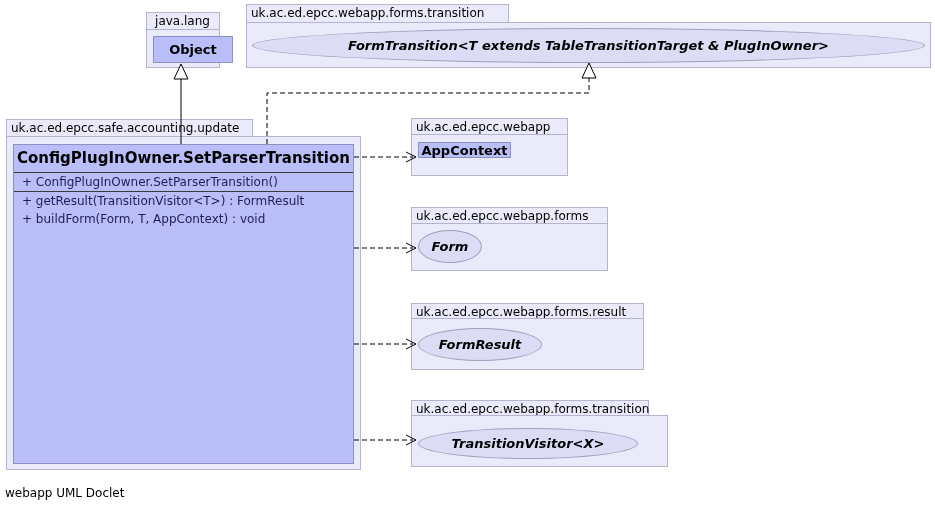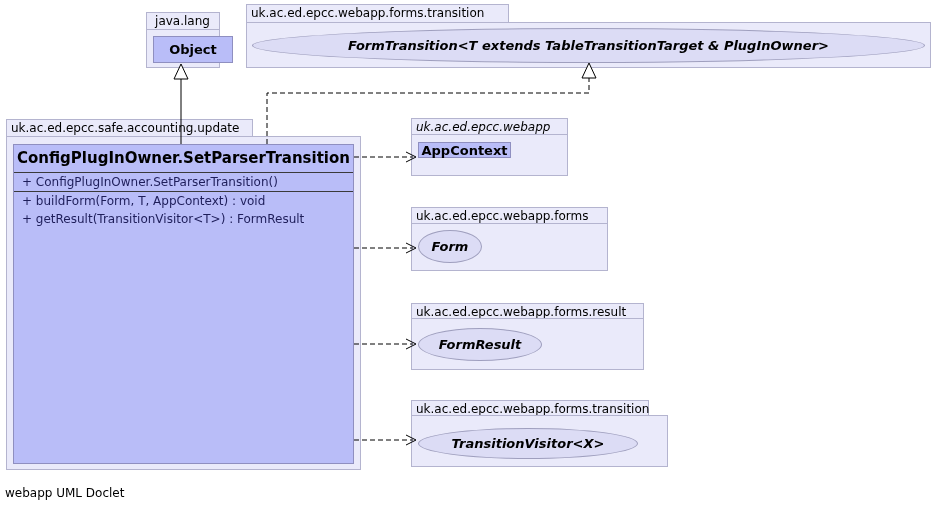--- a/index.html
+++ b/index.html
@@ -55,25 +55,25 @@
 
   <div class="pkg-tab" style="left:246px;top:4px;width:263px;height:19px;">uk.ac.ed.epcc.webapp.forms.transition</div>
   <div class="pkg-body" style="left:246px;top:22px;width:685px;height:46px;"></div>
   <div class="iface-ellipse" style="left:252px;top:28px;width:673px;height:35px;">FormTransition&lt;T extends TableTransitionTarget &amp; PlugInOwner&gt;</div>
 
   <div class="pkg-tab" style="left:6px;top:119px;width:247px;height:18px;">uk.ac.ed.epcc.safe.accounting.update</div>
   <div class="pkg-body" style="left:6px;top:136px;width:355px;height:334px;"></div>
   <div class="class-box" style="left:13px;top:144px;width:341px;height:320px;">
     <div class="class-title">ConfigPlugInOwner.SetParserTransition</div>
     <div class="member-row sep">+ ConfigPlugInOwner.SetParserTransition()</div>
+    <div class="member-row">+ getResult(TransitionVisitor&lt;T&gt;) : FormResult</div>
     <div class="member-row">+ buildForm(Form, T, AppContext) : void</div>
-    <div class="member-row">+ getResult(TransitionVisitor&lt;T&gt;) : FormResult</div>
   </div>
 
-  <div class="pkg-tab" style="left:411px;top:118px;width:157px;height:17px;font-style:italic;">uk.ac.ed.epcc.webapp</div>
+  <div class="pkg-tab" style="left:411px;top:118px;width:157px;height:17px;">uk.ac.ed.epcc.webapp</div>
   <div class="pkg-body" style="left:411px;top:134px;width:157px;height:42px;"></div>
   <div class="class-box small" style="left:418px;top:142px;width:93px;height:16px;">AppContext</div>
 
   <div class="pkg-tab" style="left:411px;top:207px;width:197px;height:17px;">uk.ac.ed.epcc.webapp.forms</div>
   <div class="pkg-body" style="left:411px;top:223px;width:197px;height:48px;"></div>
   <div class="iface-ellipse" style="left:418px;top:230px;width:64px;height:33px;">Form</div>
 
   <div class="pkg-tab" style="left:411px;top:303px;width:233px;height:16px;">uk.ac.ed.epcc.webapp.forms.result</div>
   <div class="pkg-body" style="left:411px;top:318px;width:233px;height:52px;"></div>
   <div class="iface-ellipse" style="left:418px;top:328px;width:124px;height:33px;">FormResult</div>

